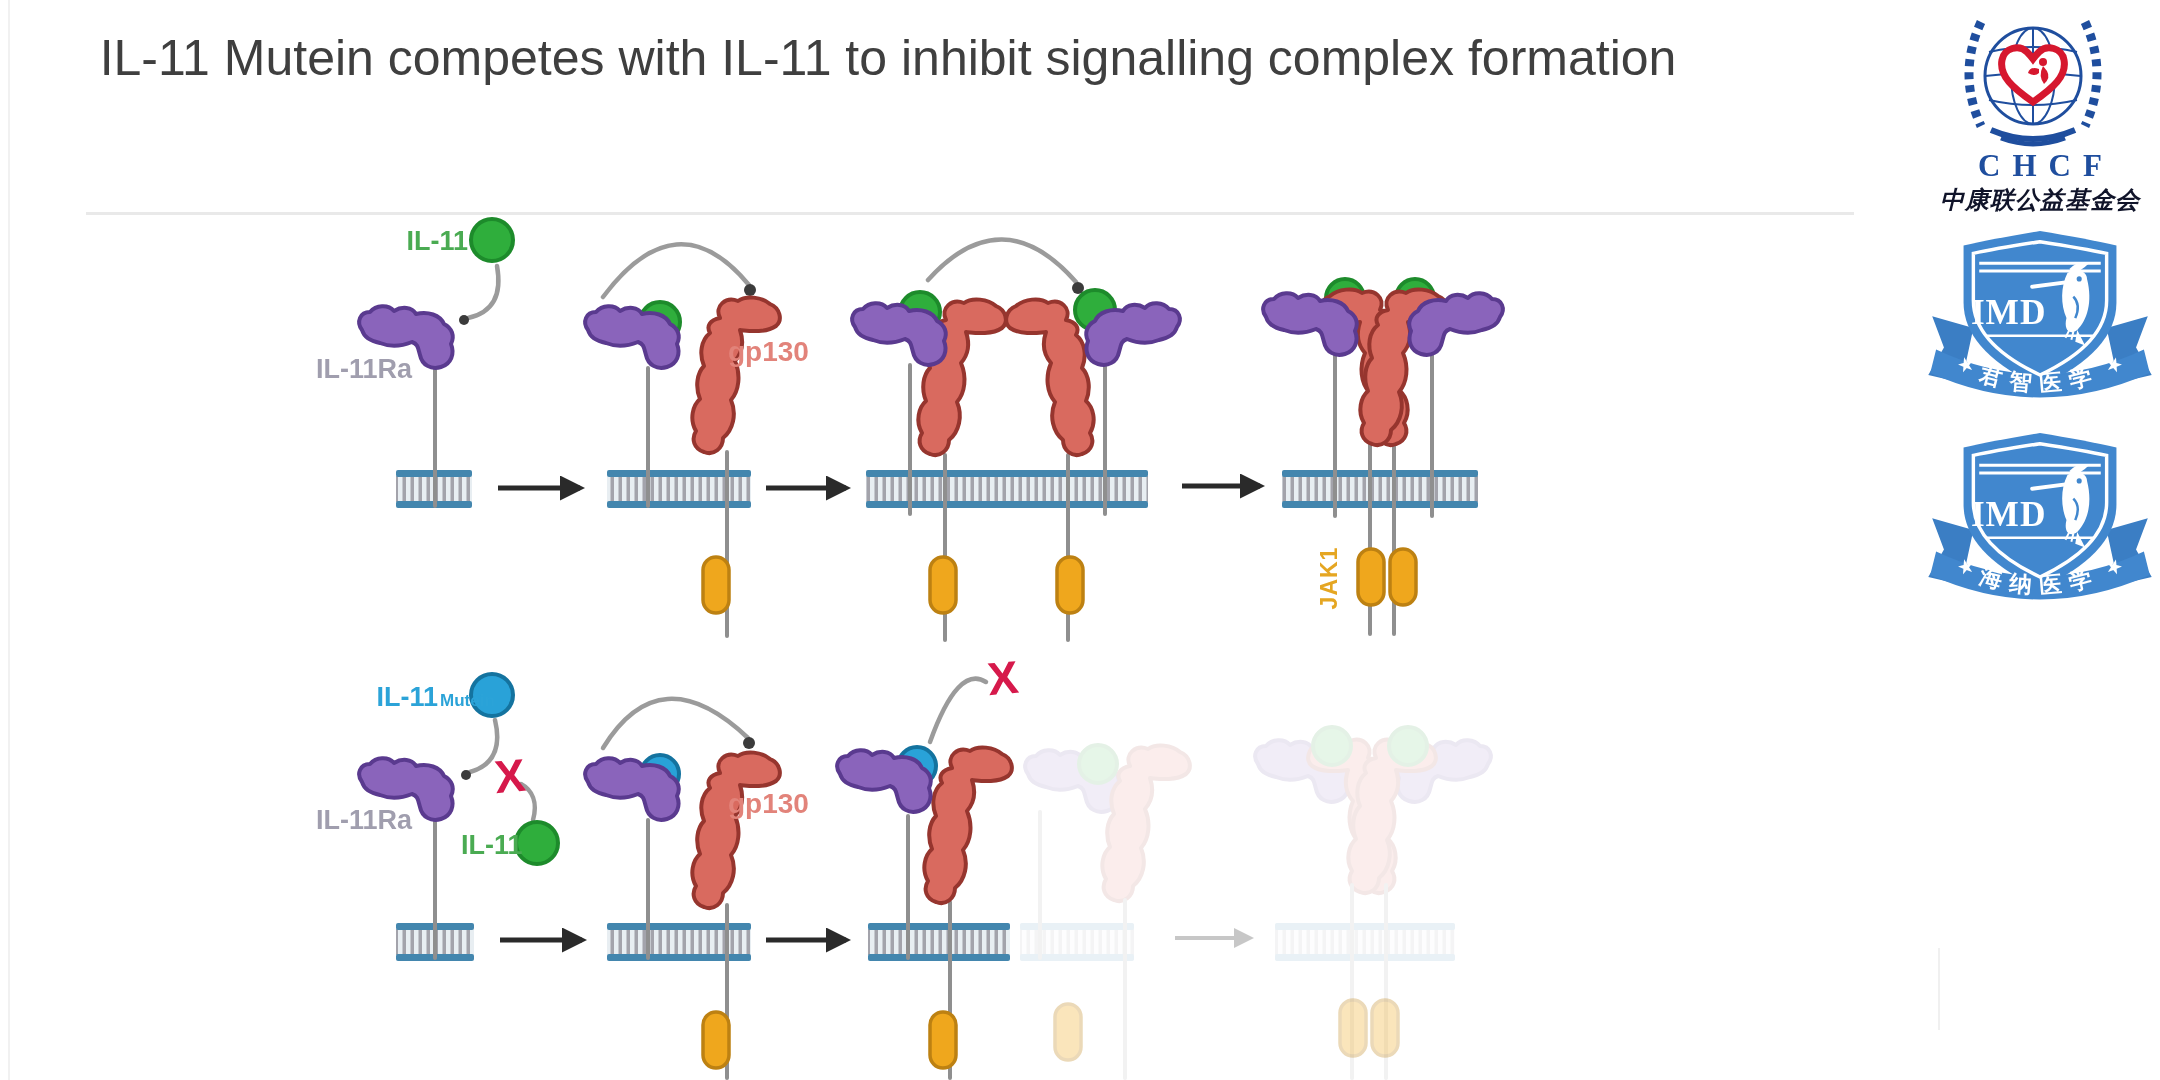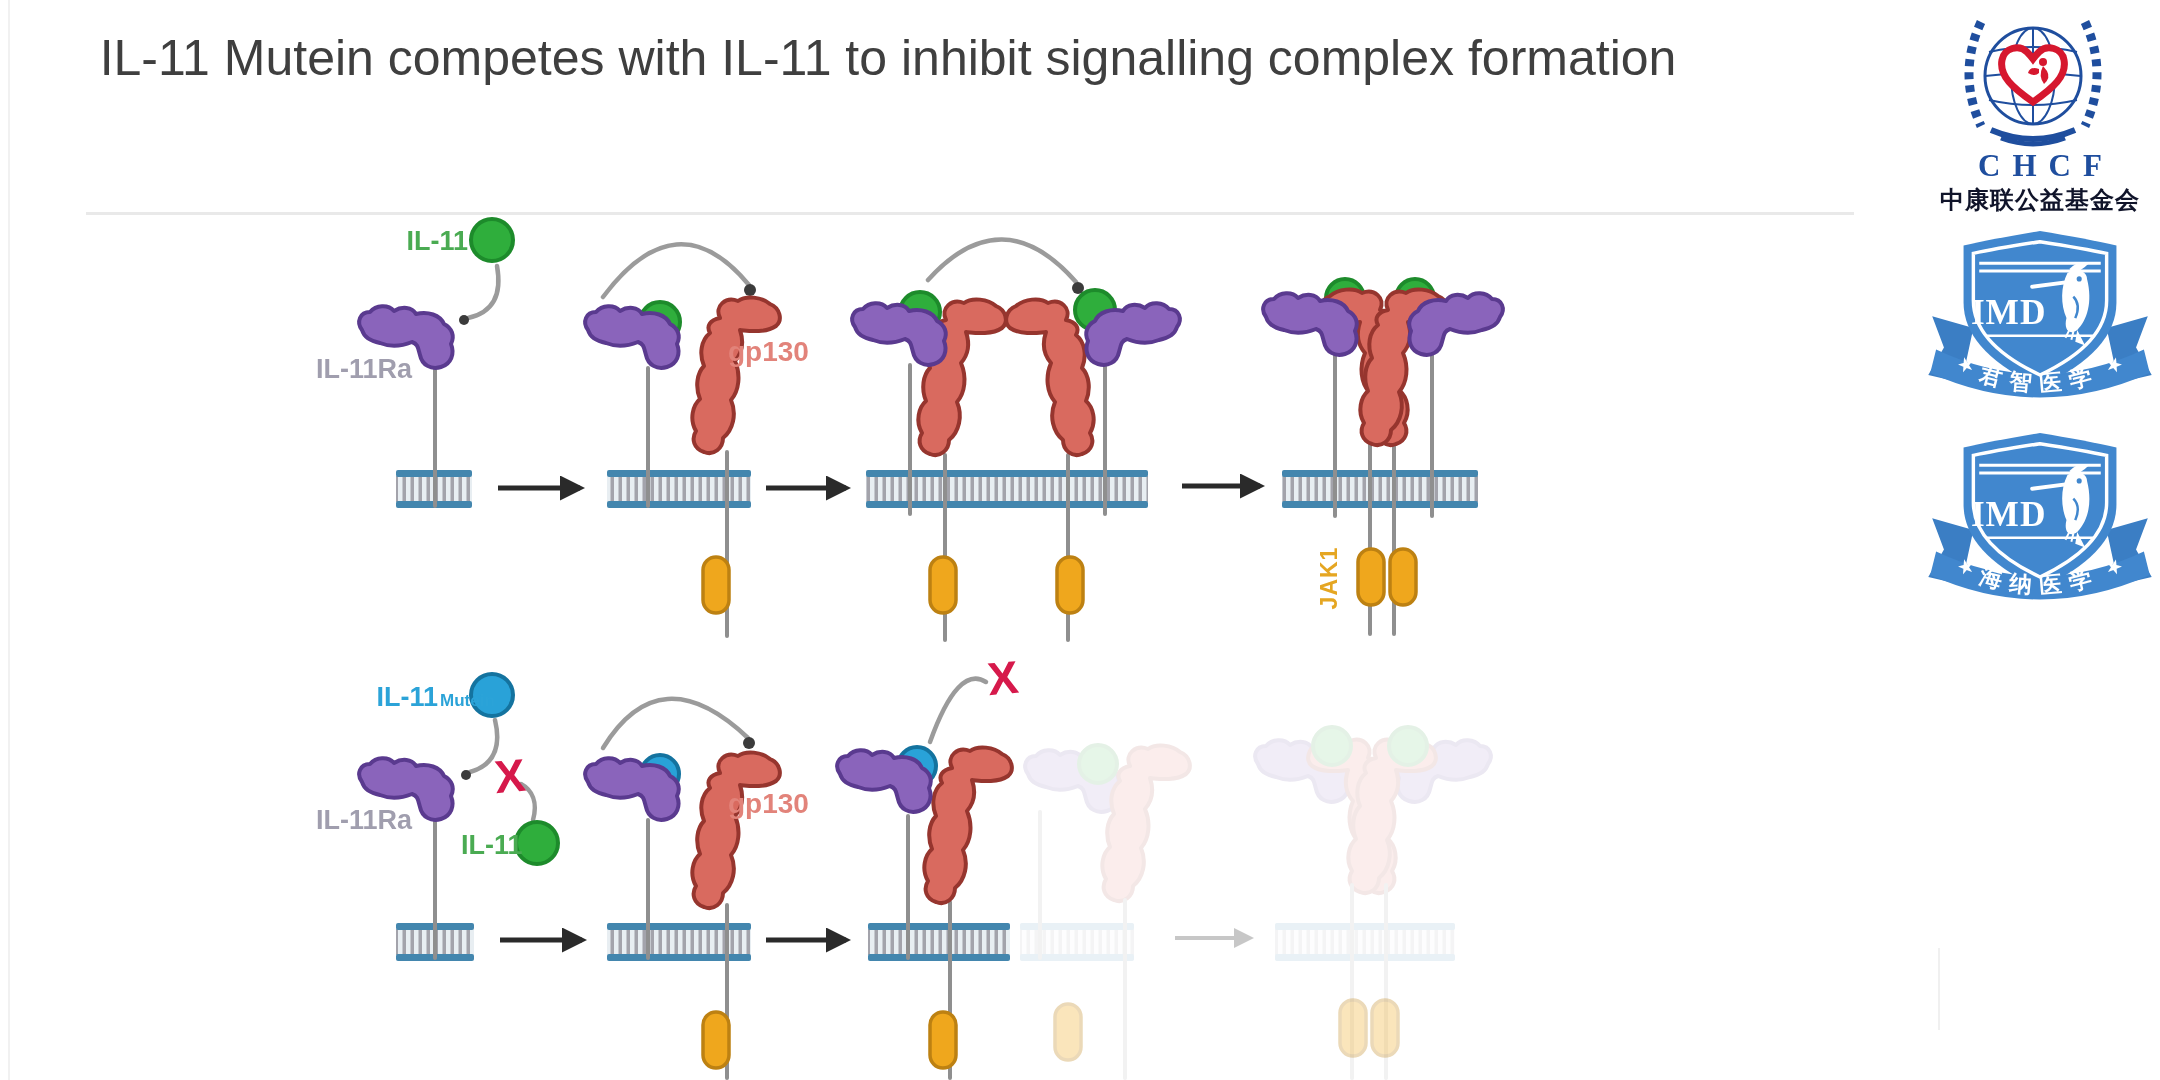--- a/index.html
+++ b/index.html
@@ -31,21 +31,21 @@
   .lbl-blue{fill:#2ba3d8;font-size:27px;}
   .lbl-blue-sub{fill:#2ba3d8;font-size:17px;}
   .xmark{fill:#d6194b;font-size:46px;font-weight:bold;font-family:"Liberation Sans",sans-serif;}
   
   .logo-panel{position:absolute;left:1920px;top:0;width:240px;height:948px;background:#ffffff;}
   .chcf-svg{position:absolute;left:27px;top:6px;}
   .chcf-acronym{position:absolute;left:2px;top:148px;width:236px;text-align:center;
        font-family:"Liberation Serif",serif;font-weight:bold;font-size:31px;color:#1f4e9e;
        letter-spacing:12px;text-indent:12px;}
   .chcf-name{position:absolute;left:2px;top:184px;width:236px;text-align:center;
-       font-weight:bold;font-size:24px;color:#10142a;letter-spacing:1px;}
+       font-weight:bold;font-size:24px;color:#10142a;letter-spacing:1px;font-style:italic;}
   .shield-svg{position:absolute;left:0px;}
   .shield-1{top:226px;}
   .shield-2{top:428px;}
   .imd-text{font-family:"Liberation Serif",serif;font-weight:bold;font-size:36px;fill:#ffffff;letter-spacing:1px;}
   .ribbon-text{font-family:"Liberation Sans",sans-serif;font-weight:bold;font-size:23px;fill:#ffffff;letter-spacing:9px;}
   .star{font-size:20px;fill:#ffffff;font-family:"DejaVu Sans",sans-serif;}
 </style>
 </head>
 <body>
 

